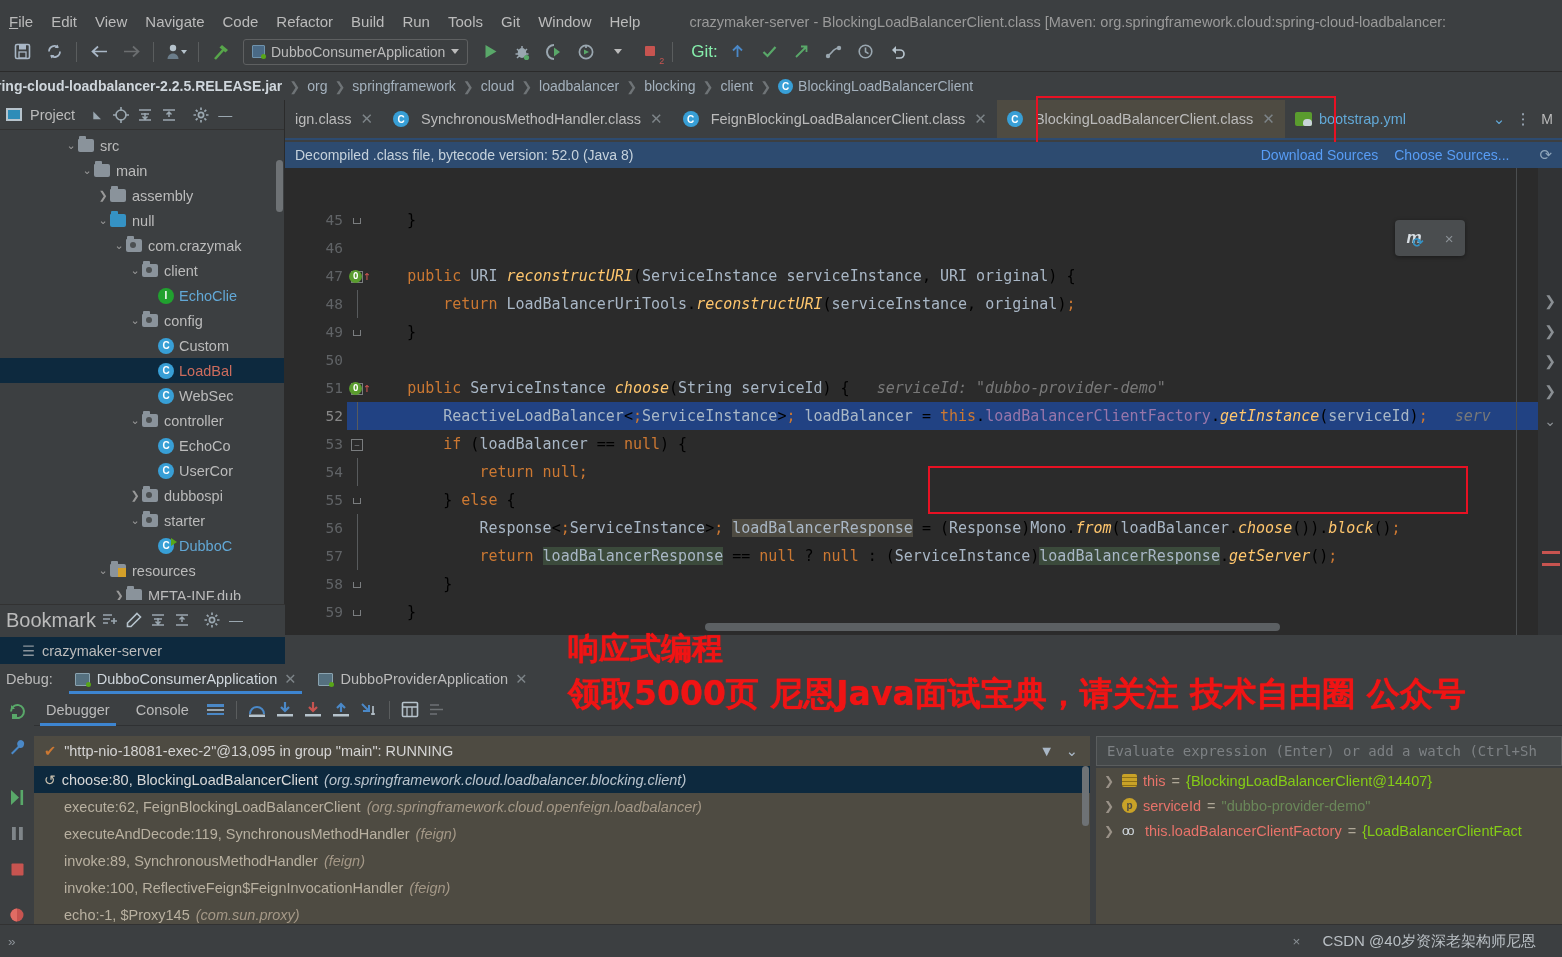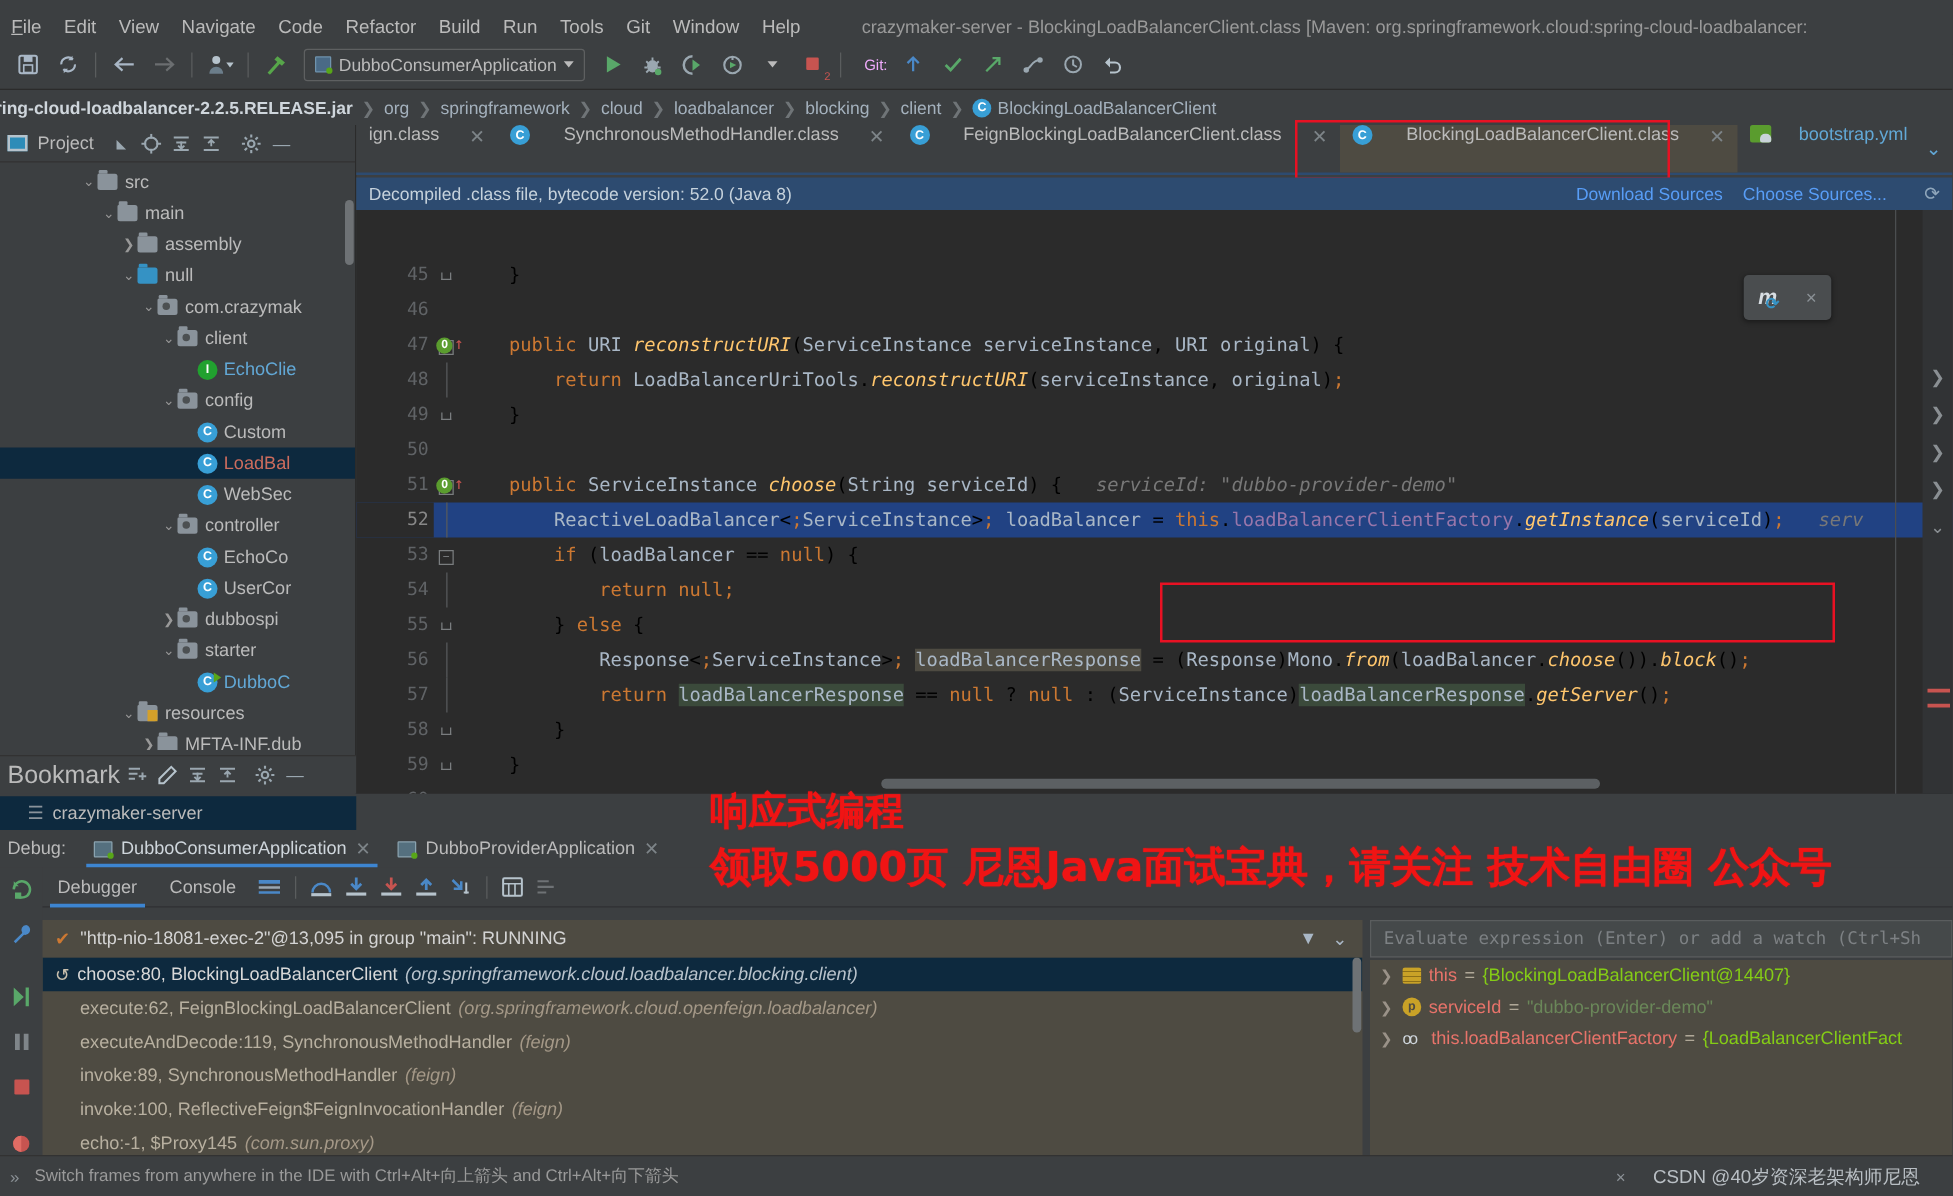--- a/index.html
+++ b/index.html
@@ -46,21 +46,21 @@
   }
   .cfg-icon {
     width: 13px; height: 13px; background: #4a6a86;
     border: 1px solid #6f93ad; border-radius: 1px; position: relative;
   }
   .cfg-icon::after {
     content:''; position: absolute; right:-2px; bottom:-2px;
     width: 5px; height: 5px; border-radius: 50%; background:#58a618;
   }
   .caret { width:0;height:0;border-left:4px solid transparent;border-right:4px solid transparent;border-top:5px solid #bbb; }
-  .git-label { color:#f0abfc; font-size:12px; margin-left:12px; margin-right:4px; }
+  .git-label { color:#86efac; font-size:17px; margin-left:12px; margin-right:4px; }
 
   
   .breadcrumb {
     position: absolute; top: 72px; left: 0; width: 1562px; height: 28px;
     background: #3c3f41; display: flex; align-items: center;
     font-size: 14px; color: #a4b1bd; overflow: hidden;
   }
   .bc-jar { font-weight: bold; color: #cfd6dc; margin-left: -4px; }
   .bc-sep { color: #6f7477; margin: 0 7px; font-size: 13px; }
   .bc-cls-ico {
@@ -147,21 +147,21 @@
     color:#bbbbbb; font-size:14.5px;
   }
 
   
   .tabbar {
     position: absolute; top: 100px; left: 285px; width: 1277px; height: 40px;
     background: #3c3f41; display: flex; align-items: stretch;
     border-bottom: 2px solid #2d4b70;
   }
   .tab {
-    display:flex; align-items:flex-start; gap:22px; padding: 0 10px;
+    display:flex; align-items:center; gap:7px; padding: 0 10px;
     color:#bbbbbb; font-size:14.5px; white-space:nowrap; position:relative;
   }
   .tab.active { background:#4e4b42; }
   .tab .x { color:#7d8488; font-size:15px; margin-left:2px; }
   .yml-ico {
     width:17px;height:14px; flex:0 0 17px; position:relative;
     background:#5a9c2e; border-radius:2px;
   }
   .yml-ico::after{
     content:''; position:absolute; right:0px; bottom:0px; width:9px;height:7px;
@@ -934,21 +934,20 @@
         <span class="vchev">❯</span>
         <span class="v-ico-ref">oo</span>
         <span class="vname">this.loadBalancerClientFactory</span>
         <span class="veq">=</span>
         <span class="vval">{LoadBalancerClientFact</span>
       </div>
     </div>
 
   <div class="statusbar">
     <span style="color:#8b9196">»</span>
-    <span>Switch frames from anywhere in the IDE with Ctrl+Alt+向上箭头 and Ctrl+Alt+向下箭头</span>
     <span class="sb-x">×</span>
     <span class="csdn-mark">CSDN @40岁资深老架构师尼恩</span>
   </div>
 
   <div class="anno" id="anno-1">响应式编程</div>
   <div class="anno" id="anno-2">领取5000页 尼恩Java面试宝典，请关注 技术自由圈 公众号</div>
 
 </div>
 
 </body></html>

